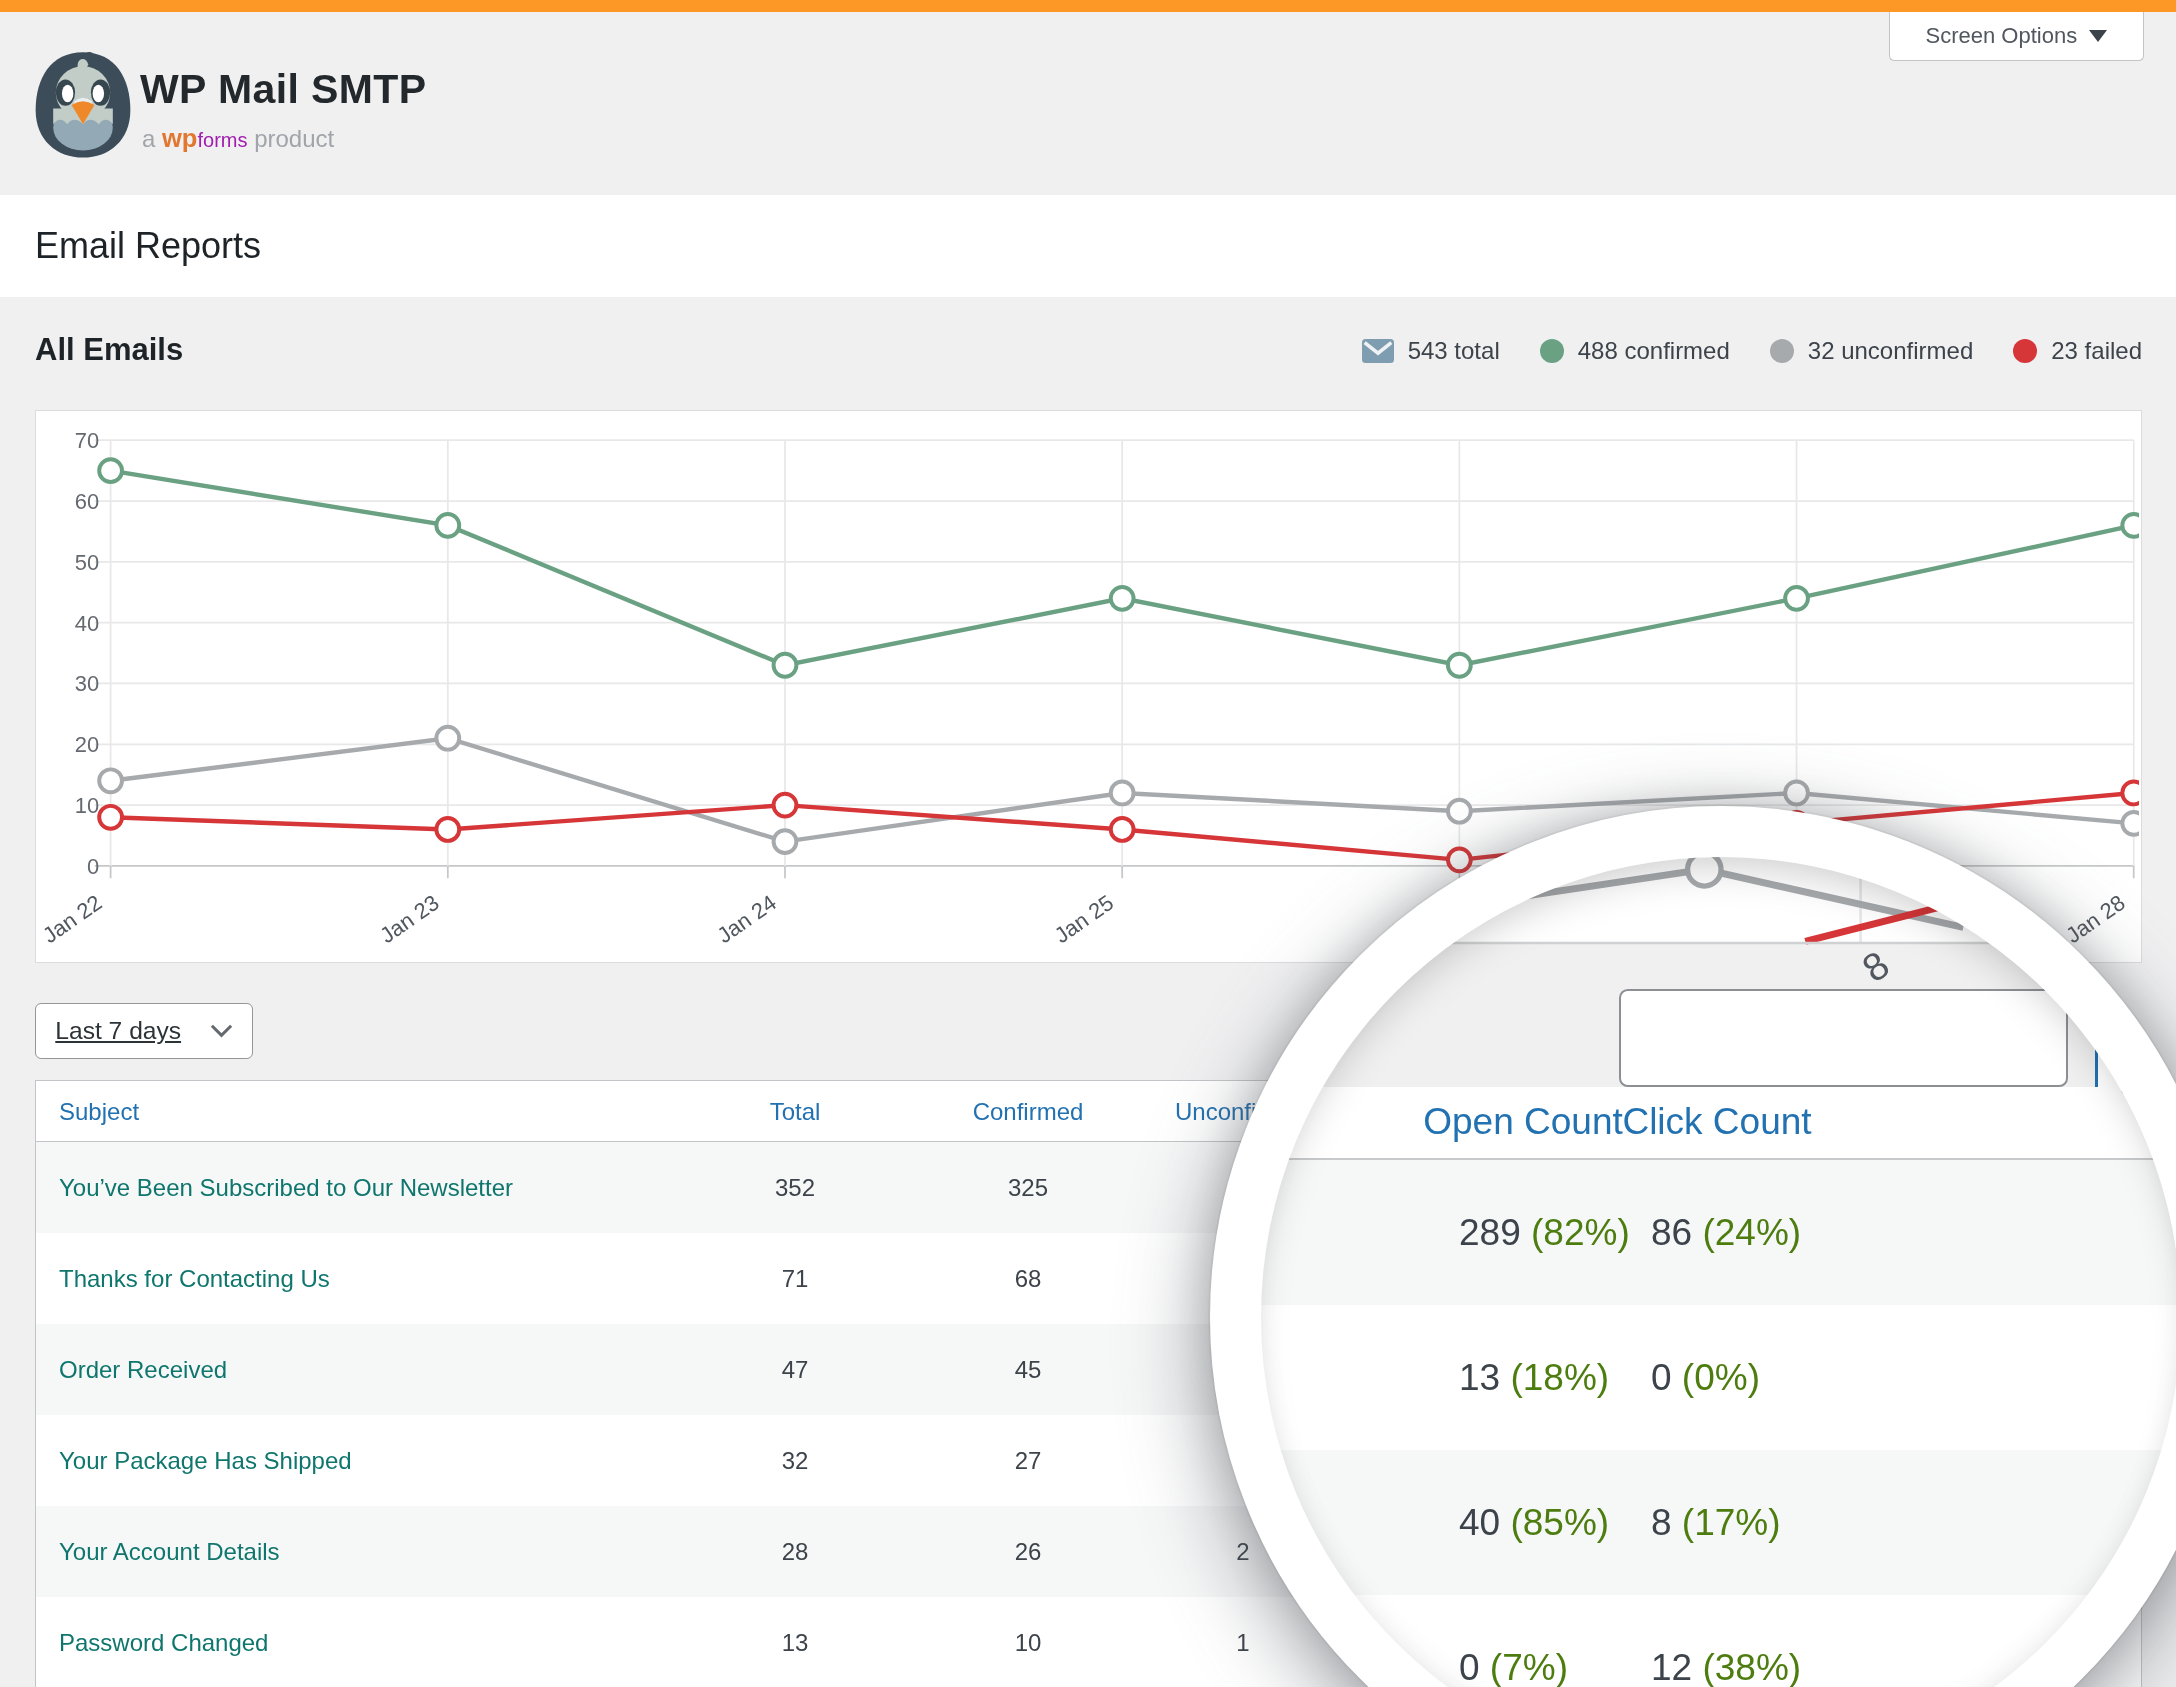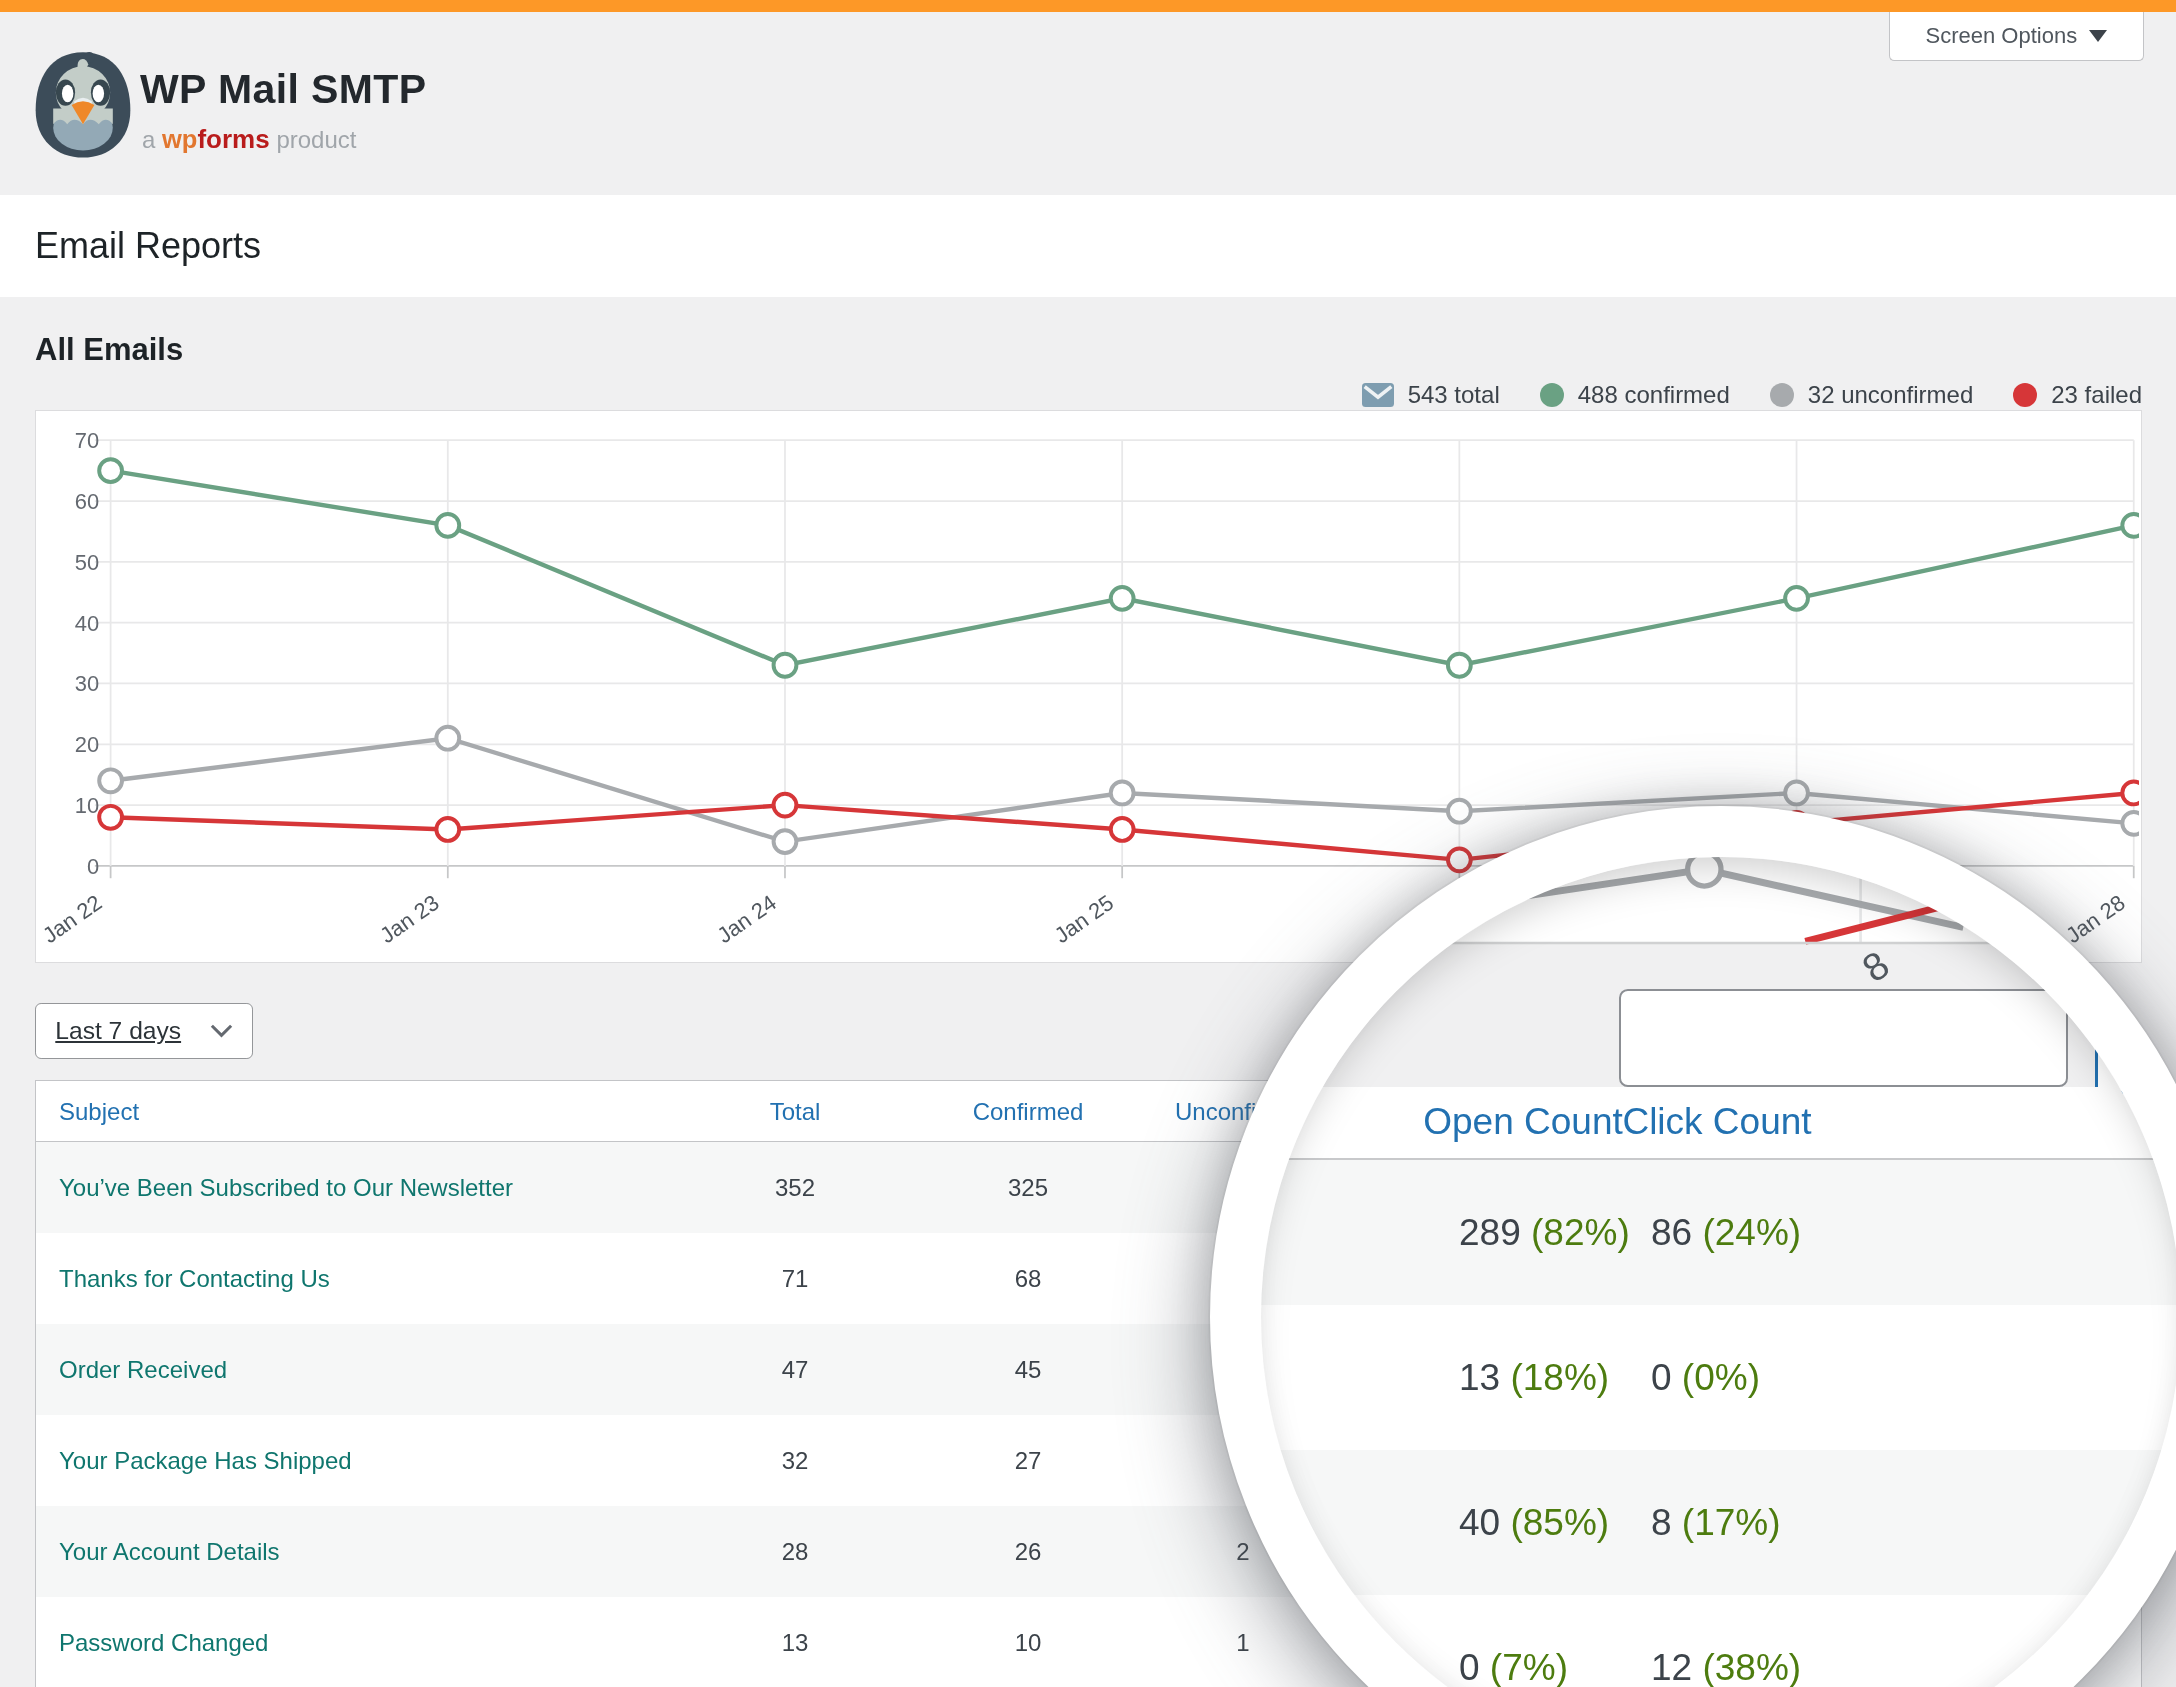--- a/index.html
+++ b/index.html
@@ -9,33 +9,33 @@
 
   
   #topbar { left:0; top:0; width:2177px; height:12.3px; background:#fd9827; z-index:5; }
 
   
   #header { left:0; top:12.3px; width:1801px; height:183px; background:#f0f0f1; }
   #logo { left:32px; top:35px; width:102px; height:114px; }
   #brand-title { left:140px; top:54px; font-size:41px; font-weight:700; color:#23282d; letter-spacing:0.4px; }
   #brand-tagline { left:142px; top:112px; font-size:24px; color:#a0a5aa; }
   #brand-tagline b.wp { color:#e27730; font-weight:700; font-size:25.5px; }
-  #brand-tagline b.forms { color:#b91c1c; font-weight:700; font-size:26px; }
+  #brand-tagline b.forms { color:#a21caf; font-weight:400; font-size:20px; }
   #screen-options { left:1889px; top:12.3px; width:255px; height:49px; background:#fff;
     border:1.8px solid #c3c4c7; border-top:none; border-radius:0 0 5.3px 5.3px;
     font-size:22px; color:#50575e; display:flex; align-items:center; justify-content:center; gap:12.3px; cursor:pointer; }
   #screen-options .tri { width:0; height:0; border-left:9.7px solid transparent; border-right:9.7px solid transparent; border-top:12.3px solid #3c434a; }
 
   
   #title-band { left:0; top:195px; width:2177px; height:102px; background:#fff; }
   #page-title { left:35px; top:0; height:128px; line-height:102px; font-size:36px; font-weight:400; color:#1d2327; }
 
   
   #section-title { left:35px; top:332px; font-size:31px; font-weight:600; color:#1d2327; }
-  #legend { right:35px; top:330px; height:42px; display:flex; align-items:center; gap:40px;margin-top:44px; }
+  #legend { right:35px; top:330px; height:42px; display:flex; align-items:center; gap:40px; }
   .legend-item { display:flex; align-items:center; gap:14px; font-size:24px; color:#3c434a; }
   .legend-dot { width:24px; height:24px; border-radius:50%; display:inline-block; }
 
   
   #chart-card { left:35px; top:410px; width:2107px; height:553px; background:#fff; border:1.8px solid #dcdcde; }
 
   
   #date-filter { left:35px; top:1003px; width:218px; height:56px; background:#fff; border:1.8px solid #949699; border-radius:6.1px;
     display:flex; align-items:center; justify-content:space-between; padding:0 19.3px; font-size:24.6px; color:#2c3338; cursor:pointer;text-decoration:underline; }
 

